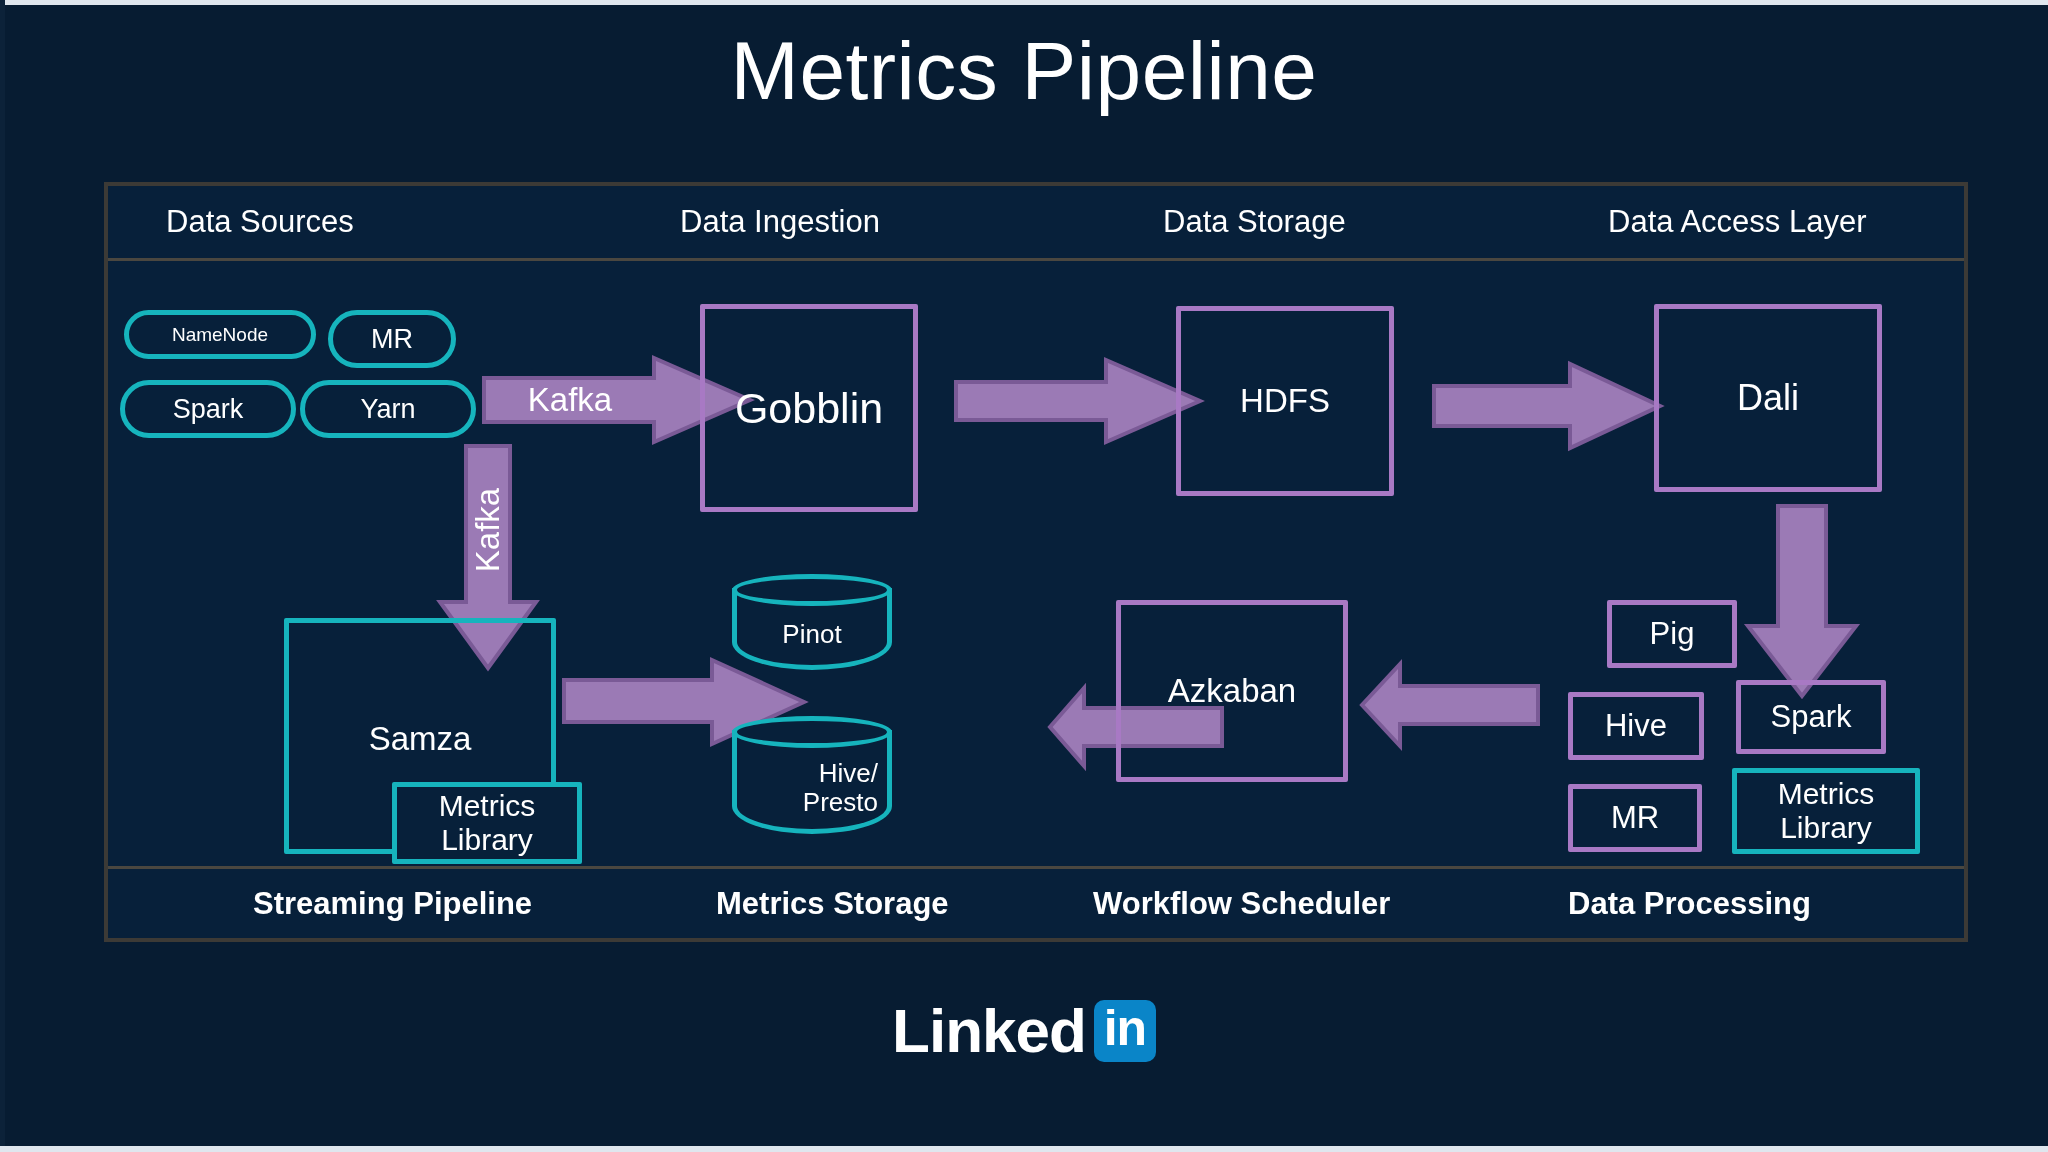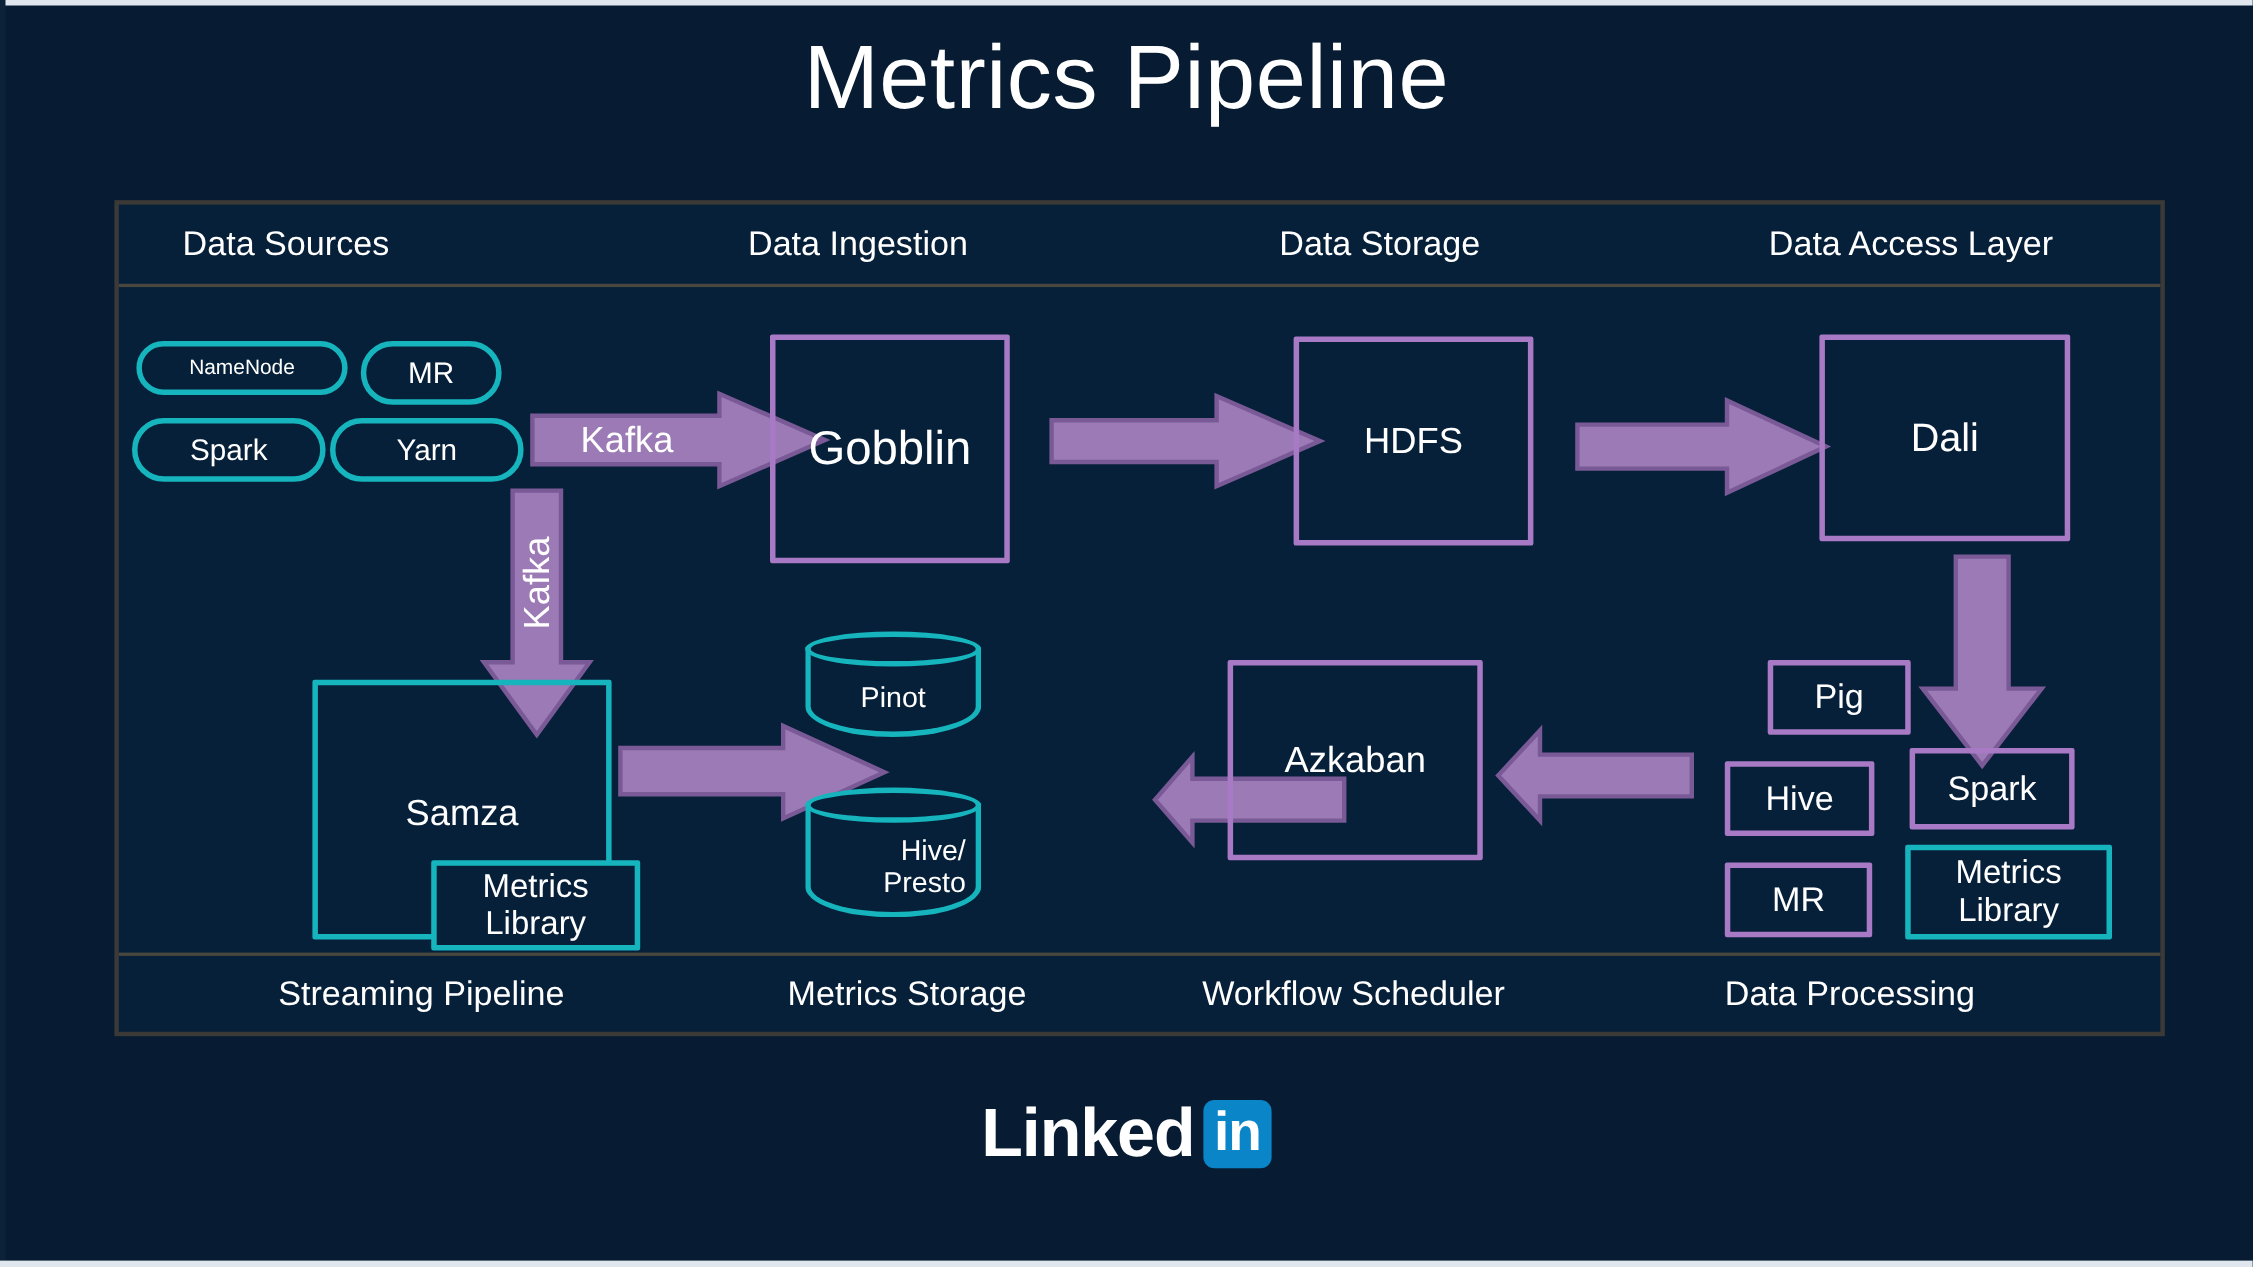--- a/index.html
+++ b/index.html
@@ -31,21 +31,21 @@
     border:4px solid #3c3a36;
     box-sizing:border-box;
     background:#07203a;
   }
   #header-row{
     position:absolute;left:0;top:0;width:100%;height:75px;
     border-bottom:3px solid #4a4740;box-sizing:border-box;
   }
   #footer-row{
     position:absolute;left:0;bottom:0;width:100%;height:72px;
-    border-top:3px solid #4a4740;box-sizing:border-box;
+    border-top:3px solid #4a4740;box-sizing:border-box;font-weight:bold;
   }
   .hdr-label{
     position:absolute;top:50%;transform:translateY(-50%);
     font-size:31px;color:#ffffff;white-space:nowrap;
   }
   .ftr-label{
     position:absolute;top:50%;transform:translateY(-50%);
     font-size:31px;color:#ffffff;white-space:nowrap;
   }
 

